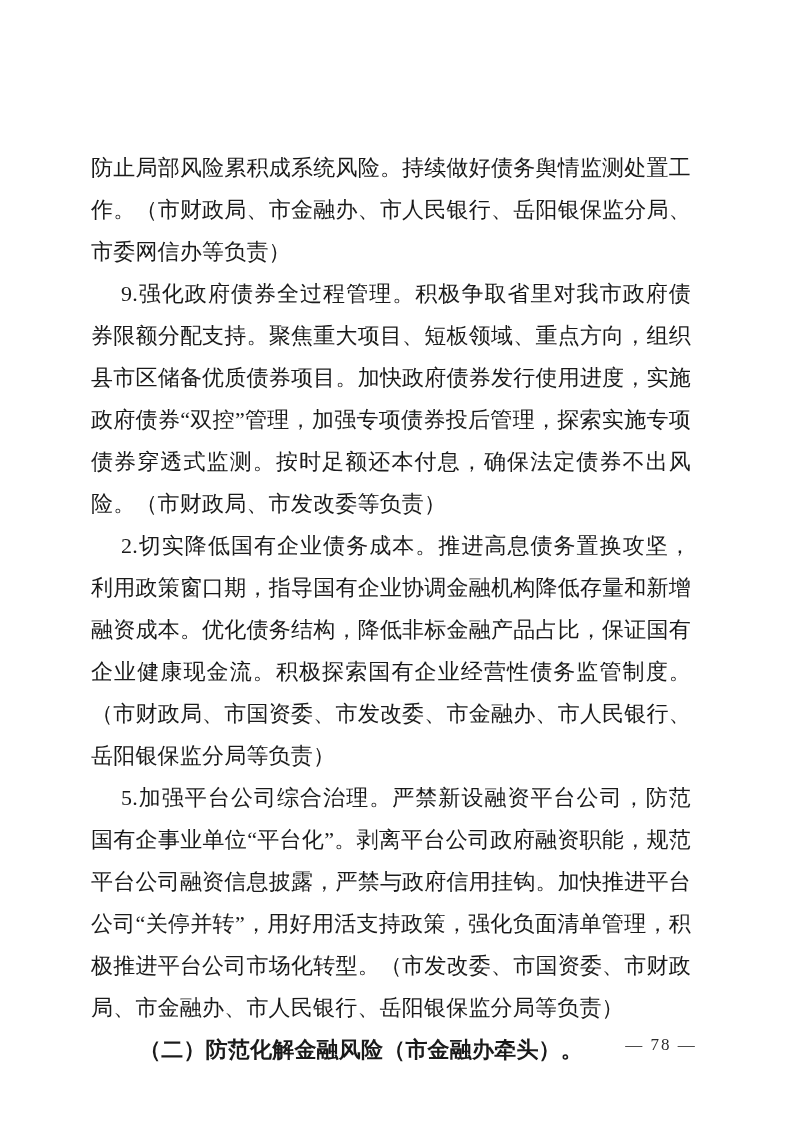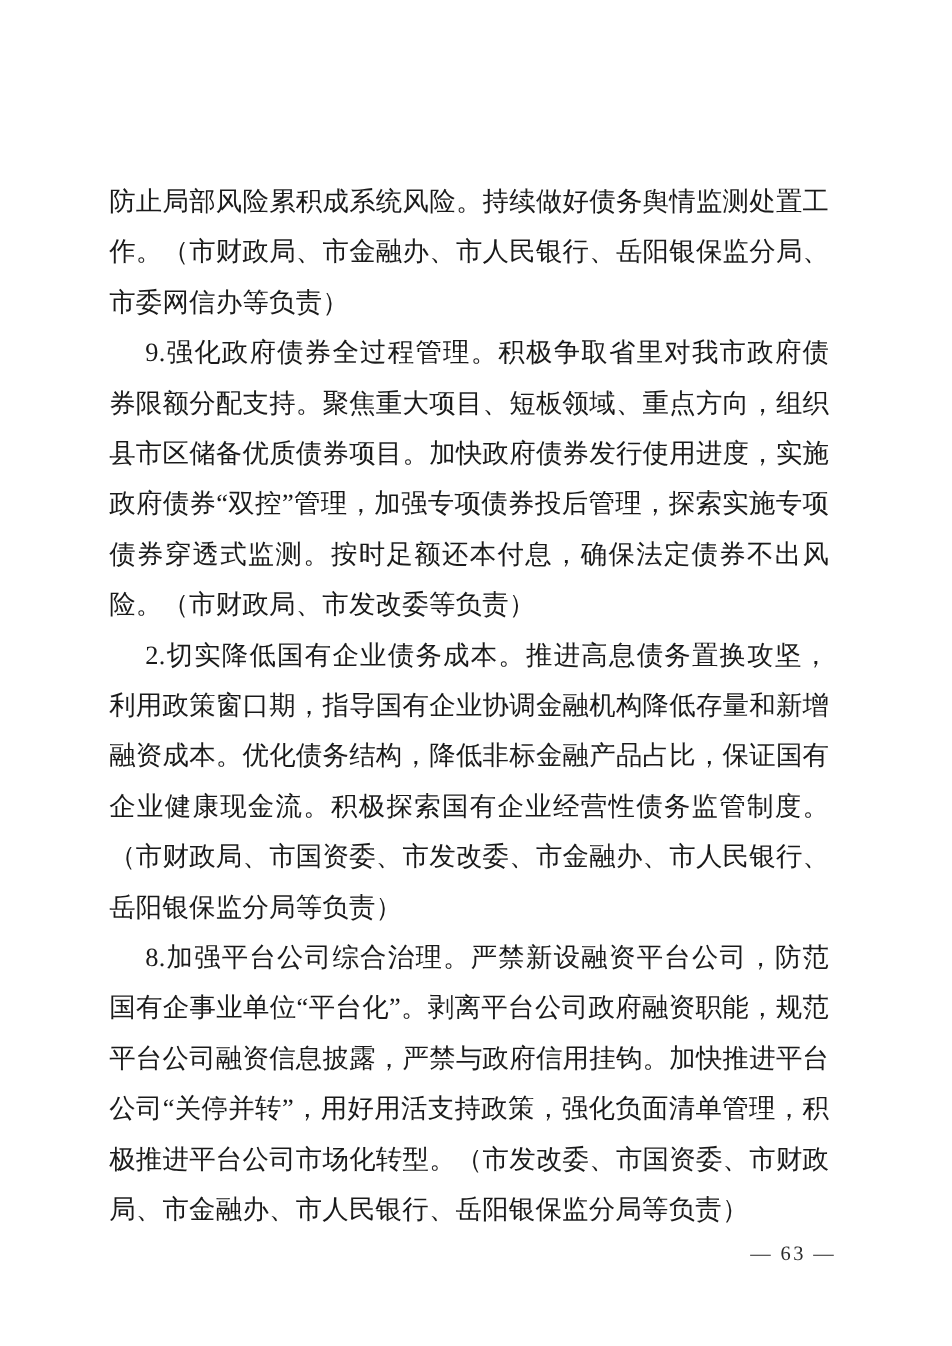--- a/index.html
+++ b/index.html
@@ -53,16 +53,17 @@
   }
 </style>
 </head>
 <body>
 
 <div class="page">
   <div class="content">
     <p class="para">防止局部风险累积成系统风险。持续做好债务舆情监测处置工作。（市财政局、市金融办、市人民银行、岳阳银保监分局、市委网信办等负责）</p>
     <p class="para indent">9.强化政府债券全过程管理。积极争取省里对我市政府债券限额分配支持。聚焦重大项目、短板领域、重点方向，组织县市区储备优质债券项目。加快政府债券发行使用进度，实施政府债券“双控”管理，加强专项债券投后管理，探索实施专项债券穿透式监测。按时足额还本付息，确保法定债券不出风险。（市财政局、市发改委等负责）</p>
     <p class="para indent">2.切实降低国有企业债务成本。推进高息债务置换攻坚，利用政策窗口期，指导国有企业协调金融机构降低存量和新增融资成本。优化债务结构，降低非标金融产品占比，保证国有企业健康现金流。积极探索国有企业经营性债务监管制度。（市财政局、市国资委、市发改委、市金融办、市人民银行、岳阳银保监分局等负责）</p>
-    <p class="para indent">8.加强平台公司综合治理。严禁新设融资平台公司，防范国有企事业单位“平台化”。剥离平台公司政府融资职能，规范平台公司融资信息披露，严禁与政府信用挂钩。加快推进平台公司“关停并转”，用好用活支持政策，强化负面清单管理，积极推进平台公司市场化转型。（市发改委、市国资委、市财政局、市金融办、市人民银行、岳阳银保监分局等负责）</p>
+    <p class="para indent">5.加强平台公司综合治理。严禁新设融资平台公司，防范国有企事业单位“平台化”。剥离平台公司政府融资职能，规范平台公司融资信息披露，严禁与政府信用挂钩。加快推进平台公司“关停并转”，用好用活支持政策，强化负面清单管理，积极推进平台公司市场化转型。（市发改委、市国资委、市财政局、市金融办、市人民银行、岳阳银保监分局等负责）</p>
+    <p class="para heading">（二）防范化解金融风险（市金融办牵头）。</p>
   </div>
-  <div class="page-number">— 63 —</div>
+  <div class="page-number">— 78 —</div>
 </div>
 
 </body></html>

